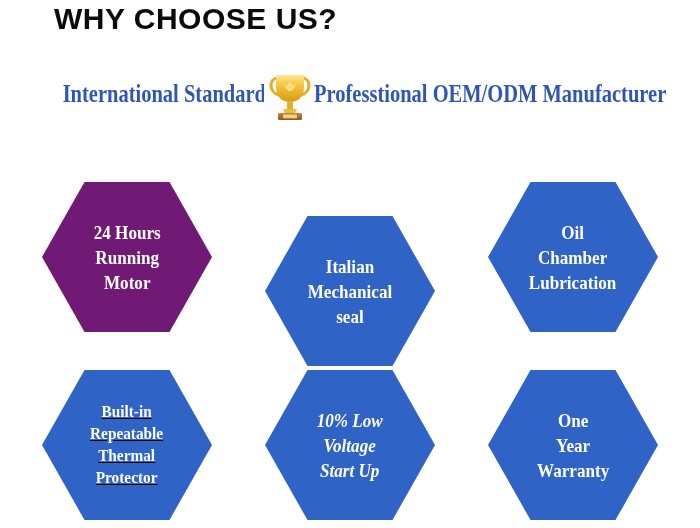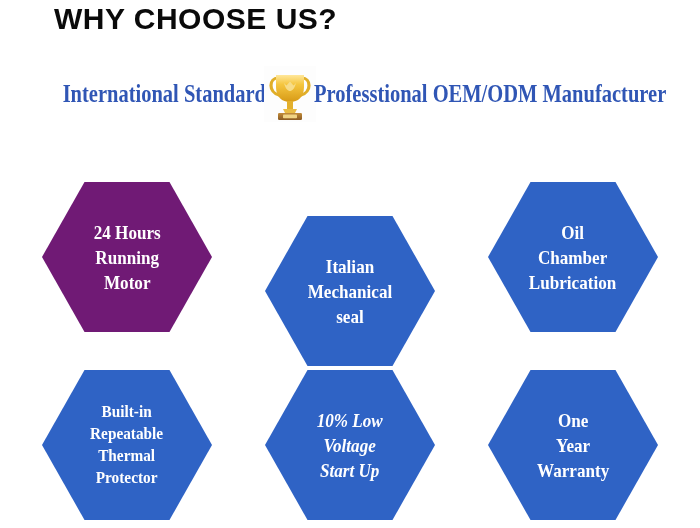--- a/index.html
+++ b/index.html
@@ -110,21 +110,21 @@
     font-size: 17px;
     line-height: 22px;
   }
   .hex-label .ln { display: block; }
 
   
   .hex-r1c1 { left: 42px;  top: 182px; }
   .hex-r1c2 { left: 265px; top: 182px; margin-top: 34px; }
   .hex-r1c3 { left: 488px; top: 182px; }
   
-  .hex-r2c1 { left: 42px;  top: 370px; }
+  .hex-r2c1 { left: 42px;  top: 370px; text-decoration: underline; }
   .hex-r2c2 { left: 265px; top: 370px; }
   .hex-r2c3 { left: 488px; top: 370px; }
 </style>
 </head>
 <body>
 
 <div class="page" style="background: rgb(255, 255, 255);">
 
   <div class="page-title" style="color: rgb(10, 10, 10);">WHY CHOOSE US?</div>
 

